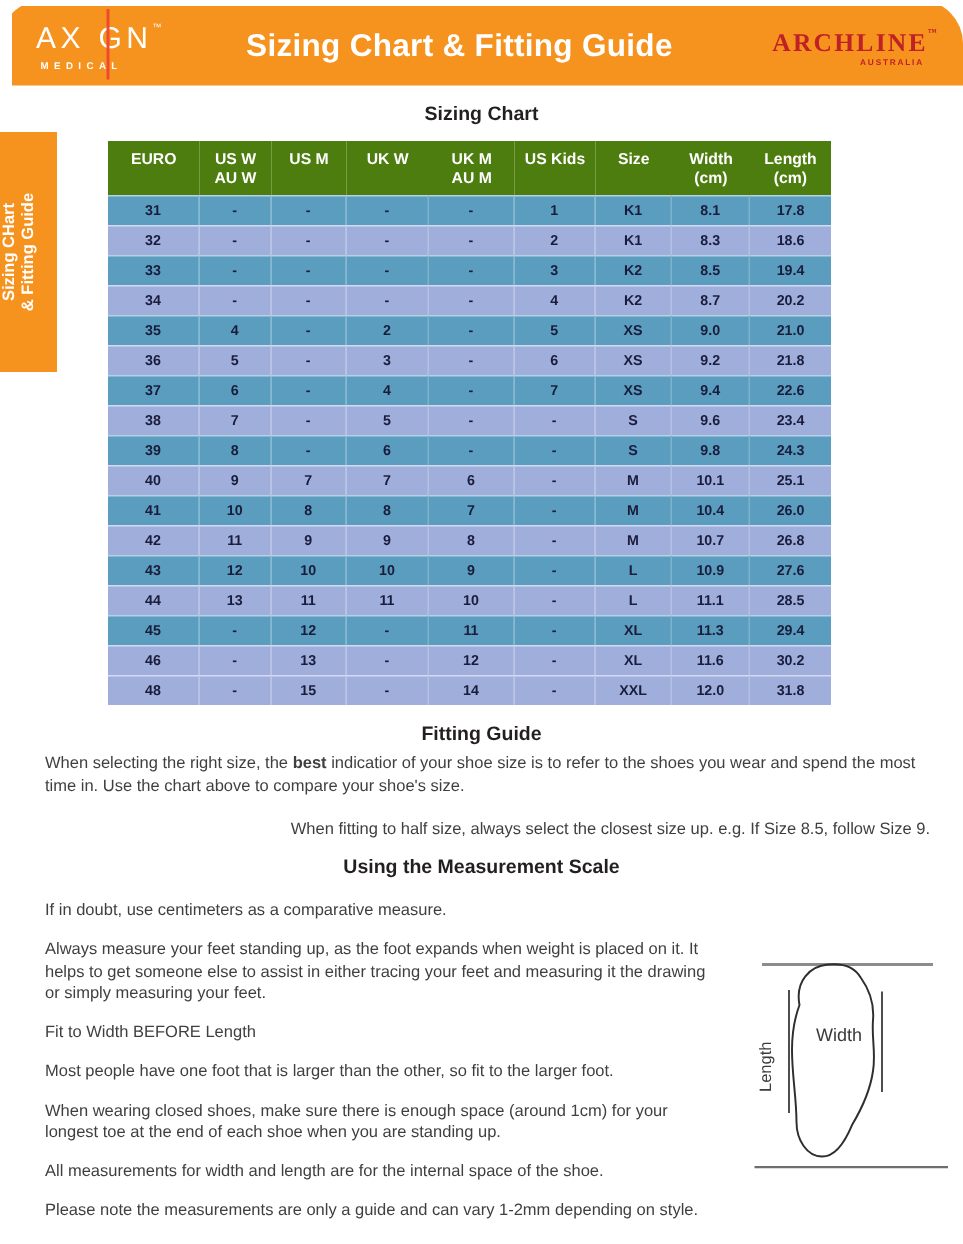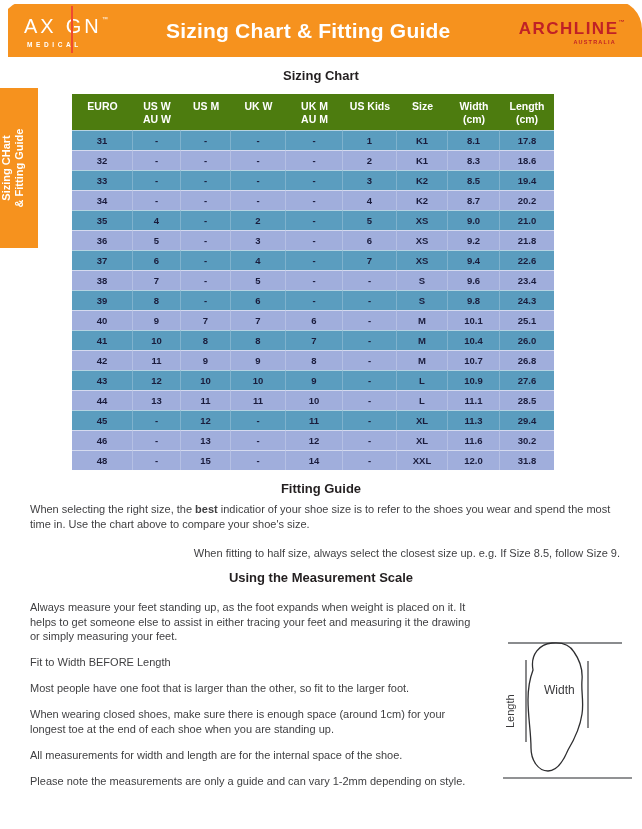--- a/index.html
+++ b/index.html
@@ -17,21 +17,21 @@
     justify-content:space-between; padding:0 16px;
   }
   .axign { position:relative; color:#fff; padding-top:2px; }
   .axign-top { font-size:20px; letter-spacing:3px; display:flex; align-items:flex-start; }
   .axign-gap { display:inline-block; width:9px; }
   .axign-top sup { font-size:6px; margin-top:1px; letter-spacing:0; }
   .axign-sub { font-size:6.5px; font-weight:bold; letter-spacing:3.6px; margin-top:3px; padding-left:3px; }
   .axign-line { position:absolute; left:47px; top:-7px; bottom:-5px; width:2px; background:#EF4A30; }
   .banner-title { color:#fff; font-weight:bold; font-size:21px; letter-spacing:0.2px; padding-right:10px; }
   .archline { color:#C02126; text-align:left; padding-top:2px; }
-  .arch-top { font-size:17px; font-weight:bold; letter-spacing:1.5px; display:flex; align-items:flex-start; }
+  .arch-top { font-size:17px; font-weight:bold; letter-spacing:1.5px; display:flex; align-items:flex-start;font-family:Liberation Serif, serif; }
   .arch-top sup { font-size:6px; margin-top:0; }
   .arch-sub { font-size:5.5px; font-weight:bold; letter-spacing:1.2px; text-align:right; padding-right:10px; margin-top:0px; }
   
   .side-tab {
     position:absolute; top:88px; left:0; width:38px; height:160px;
     background:#F6921E;
   }
   .side-tab-text {
     position:absolute; width:160px; height:38px; left:-61px; top:61px;
     transform:rotate(-90deg); text-align:center; color:#fff;
@@ -327,20 +327,21 @@
 
   <div class="sec-heading h-fitting">Fitting Guide</div>
 
   <p class="para fg1"><span>When selecting the right size, the </span><b>best</b><span> indicatior of your shoe size is to refer to the shoes you wear and spend the most time in. Use the chart above to compare your shoe's size.</span></p>
 
   <p class="para fg2">When fitting to half size, always select the closest size up. e.g. If Size 8.5, follow Size 9.</p>
 
   <div class="sec-heading h-measure">Using the Measurement Scale</div>
 
   <div class="m-section">
+    <p class="para">If in doubt, use centimeters as a comparative measure.</p>
     <p class="para">Always measure your feet standing up, as the foot expands when weight is placed on it. It helps to get someone else to assist in either tracing your feet and measuring it the drawing or simply measuring your feet.</p>
     <p class="para">Fit to Width BEFORE Length</p>
     <p class="para">Most people have one foot that is larger than the other, so fit to the larger foot.</p>
     <p class="para">When wearing closed shoes, make sure there is enough space (around 1cm) for your longest toe at the end of each shoe when you are standing up.</p>
     <p class="para">All measurements for width and length are for the internal space of the shoe.</p>
     <p class="para">Please note the measurements are only a guide and can vary 1-2mm depending on style.</p>
 
     <svg class="foot-diagram" width="142" height="152" viewBox="0 0 142 152">
 
       <line x1="8" y1="11" x2="122" y2="11" stroke="#8a8c8e" stroke-width="2"></line>

